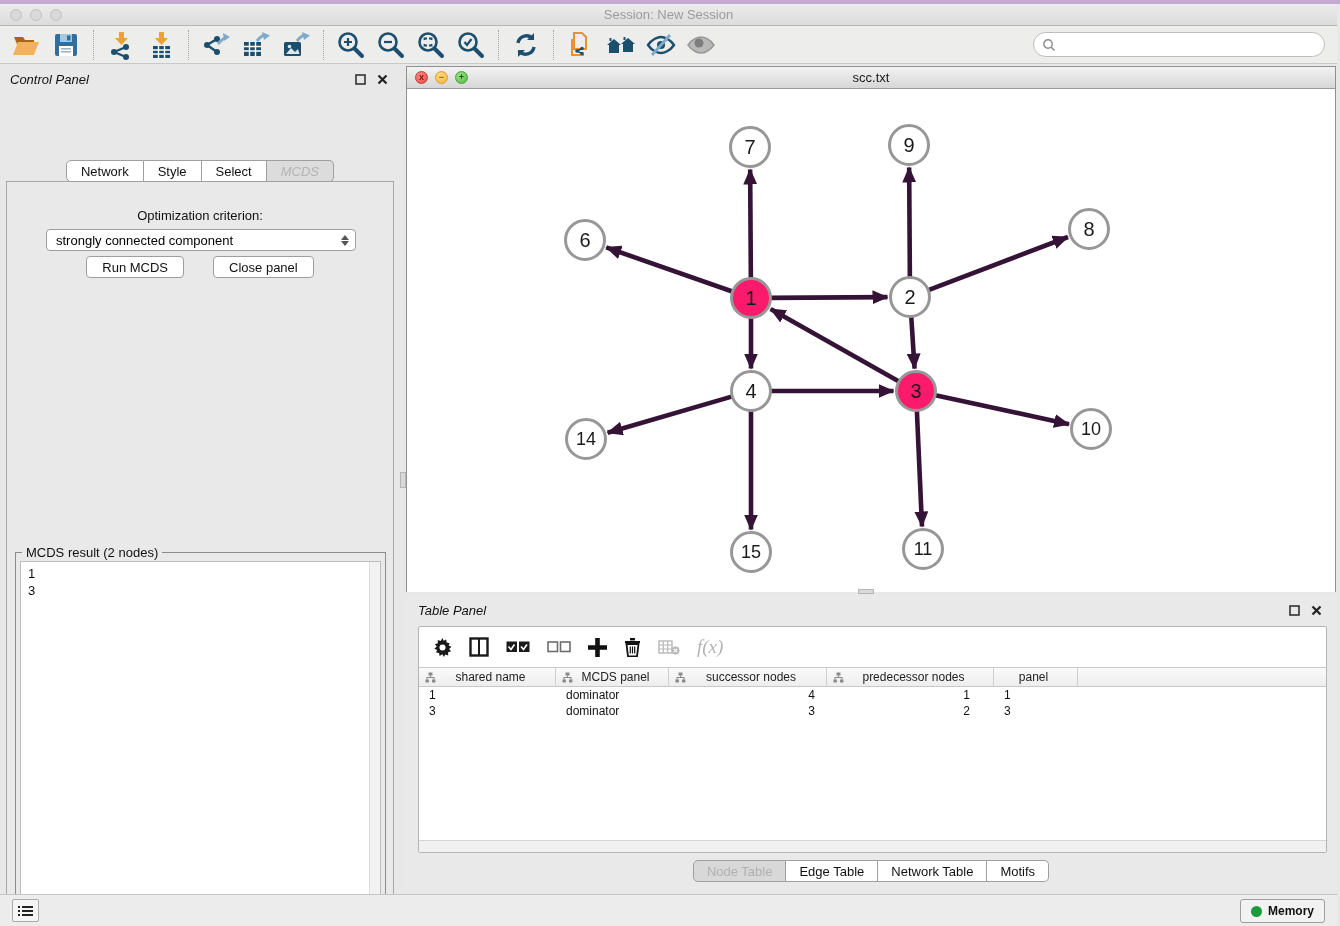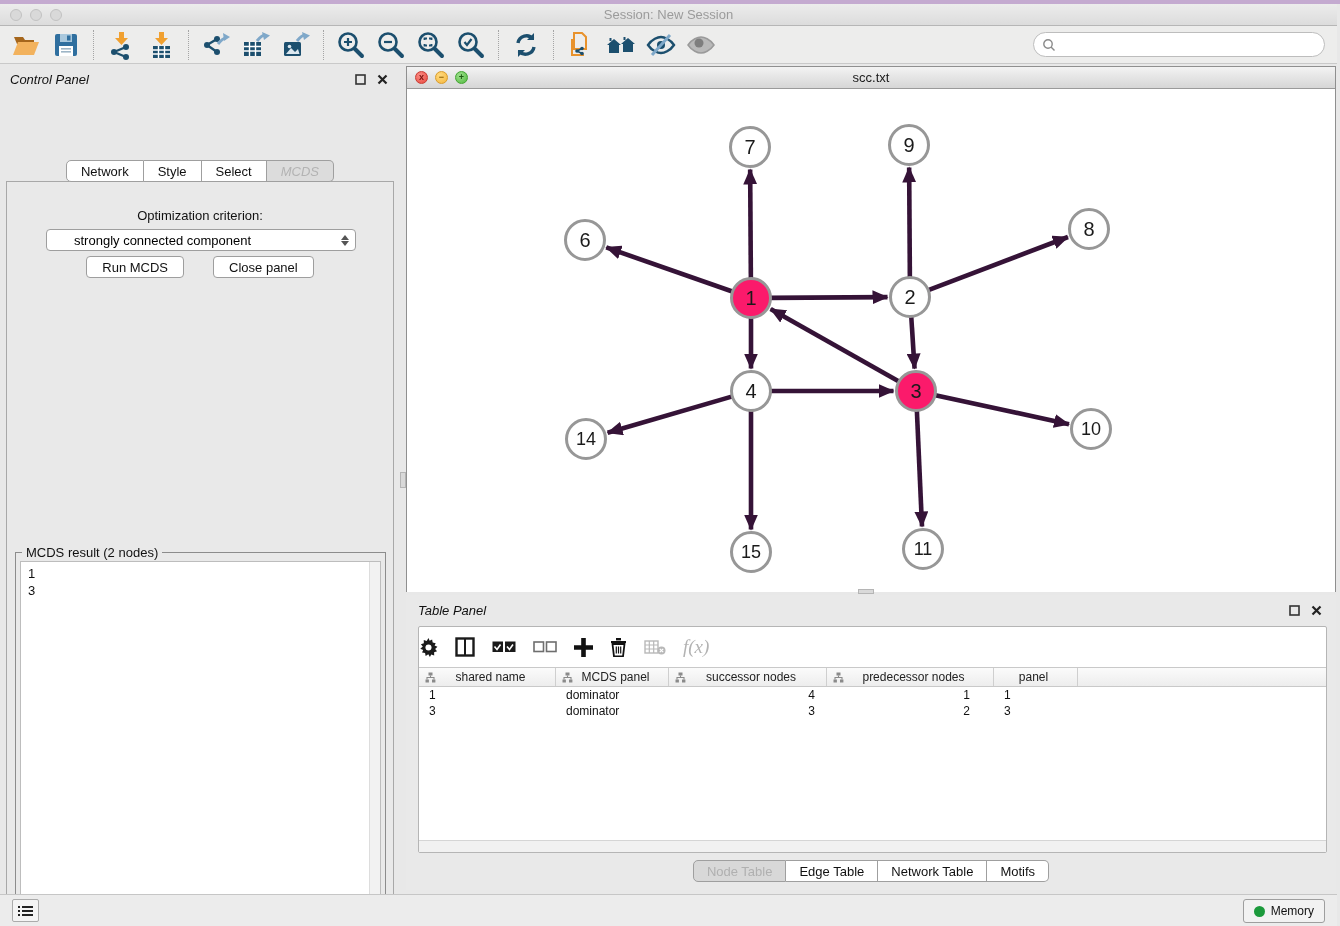--- a/index.html
+++ b/index.html
@@ -32,21 +32,21 @@
   .mini-ic { width:16px; height:16px; display:flex; align-items:center; justify-content:center; margin-left:6px; }
   .cp-tabs { position:absolute; left:0; top:96px; width:400px; display:flex; justify-content:center; z-index:2; }
   .tab { height:22px; padding:0 14px; background:#fff; border:1px solid #9f9f9f; border-left:none;
     display:flex; align-items:center; font-size:13px; color:#111; }
   .tab:first-child { border-left:1px solid #9f9f9f; border-radius:5px 0 0 5px; }
   .tab:last-child { border-radius:0 5px 5px 0;font-style:italic; }
   .tab.selected { background:#dcdcdc; color:#b3b3b3; }
   .cp-body { position:absolute; left:6px; top:117px; width:388px; height:759px; border:1px solid #a8a8a8; background:#e9e9e9; }
   .opt-label { margin-top:26px; text-align:center; font-size:13px; color:#111; }
   .combo { position:absolute; left:39px; top:47px; width:310px; height:22px; background:#fff; border:1px solid #9e9e9e;
-    border-radius:4px; display:flex; align-items:center; font-size:13px; padding-left:27px; }
+    border-radius:4px; display:flex; align-items:center; font-size:13px; padding-left:9px; }
   .combo .stepper { margin-left:auto; margin-right:6px; display:flex; flex-direction:column; gap:1px; }
   .combo .stepper i { width:0; height:0; border-left:4px solid transparent; border-right:4px solid transparent; }
   .combo .stepper i.up { border-bottom:5px solid #555; }
   .combo .stepper i.dn { border-top:5px solid #555; }
   .btnrow { position:absolute; left:0; top:74px; width:100%; display:flex; justify-content:center; gap:29px; }
   .pbtn { height:22px; padding:0 15px; background:#fff; border:1px solid #9e9e9e; border-radius:4px; font-size:13px; color:#111;
     display:flex; align-items:center; }
   .fieldset { position:absolute; left:8px; top:370px; width:371px; height:380px; border:1px solid #8c8c8c; }
   .fieldset .legend { position:absolute; left:6px; top:-8px; background:#e9e9e9; padding:0 4px; font-size:13px; color:#111; }
   .result-area { position:absolute; left:4px; top:8px; right:4px; bottom:4px; background:#fff; border:1px solid #bdbdbd; }
@@ -63,21 +63,21 @@
   .tl.red { background:radial-gradient(circle at 35% 30%, #f98b84, #e9493f); border:1px solid #c93b32; color:#7c1410;}
   .tl.yellow { background:radial-gradient(circle at 35% 30%, #ffd97d, #f5b73e); border:1px solid #d99c2b; color:#8a5d00;}
   .tl.green { background:radial-gradient(circle at 35% 30%, #9ee08e, #52ba3f); border:1px solid #43a431; color:#1d5c12;}
   .net-canvas { position:absolute; left:0; top:22px; width:928px; height:503px; background:#fff; }
   .split-v { position:absolute; left:400px; top:472px; width:6px; height:16px; background:#d9d9d9; border:1px solid #b5b5b5; }
   .split-h { position:absolute; left:858px; top:589px; width:16px; height:5px; background:#d9d9d9; border:1px solid #b5b5b5; }
 
   
   .table-panel { position:absolute; left:406px; top:595px; width:930px; height:295px; background:#e9e9e9; }
   .tp-box { position:absolute; left:12px; top:31px; width:909px; height:227px; background:#fff; border:1px solid #b5b5b5; border-radius:2px; }
-  .tp-toolbar { height:40px; display:flex; align-items:center; gap:17px; }
+  .tp-toolbar { height:40px; display:flex; align-items:center; padding-left:14px; gap:17px; }
   .tp-ic { display:flex; align-items:center; justify-content:center; }
   .fx { font-family:"Liberation Serif", serif; font-style:italic; font-size:19px; color:#b3b3b3; }
   .thead { display:flex; height:20px; border-top:1px solid #c9c9c9; border-bottom:1px solid #c9c9c9; background:linear-gradient(#fbfbfb,#ededed); }
   .th { display:flex; align-items:center; border-right:1px solid #cfcfcf; font-size:12px; color:#222; padding-left:6px; }
   .th .lbl { flex:1; text-align:center; padding-right:10px; }
   .tbody .tr { display:flex; height:16px; }
   .td { font-size:12px; color:#111; display:flex; align-items:center; }
   .tp-scroll { position:absolute; left:0; bottom:0; width:100%; height:12px; background:#f1f1f1; border-top:1px solid #d5d5d5; }
   .tp-tabs { position:absolute; left:0; bottom:8px; width:100%; display:flex; justify-content:center; }
   .btab { height:22px; padding:0 13px; background:#fff; border:1px solid #9f9f9f; border-left:none; font-size:13px; color:#111;
@@ -87,21 +87,21 @@
   .btab.selected { background:#d8d8d8; color:#b0b0b0; }
 
   
   .statusbar { position:absolute; left:0; top:894px; width:1337px; height:32px; background:#ececec; border-top:1px solid #c6c6c6; }
   .list-btn { position:absolute; left:12px; top:4px; width:27px; height:23px; background:#f4f4f4; border:1px solid #ababab; border-radius:2px;
     display:flex; flex-direction:column; justify-content:center; gap:2px; padding:0 5px; }
   .list-btn .row { display:flex; align-items:center; gap:2px; }
   .list-btn .dot { width:2px; height:2px; background:#222; }
   .list-btn .bar { flex:1; height:2px; background:#222; }
   .mem-btn { position:absolute; right:12px; top:4px; height:24px; padding:6px 10px; background:#f2f2f2; border:1px solid #9e9e9e; border-radius:3px;
-    display:flex; align-items:center; gap:6px; font-size:12px; color:#111; }
+    display:flex; align-items:center; gap:6px; font-size:12px; color:#111;font-weight:bold; }
   .mem-dot { width:11px; height:11px; border-radius:50%; background:#1c9a3c; }
 </style>
 </head>
 <body>
 
 <div class="screen">
   <div class="desktop-top"></div>
 
   <div class="titlebar">
     <div class="traffic">

